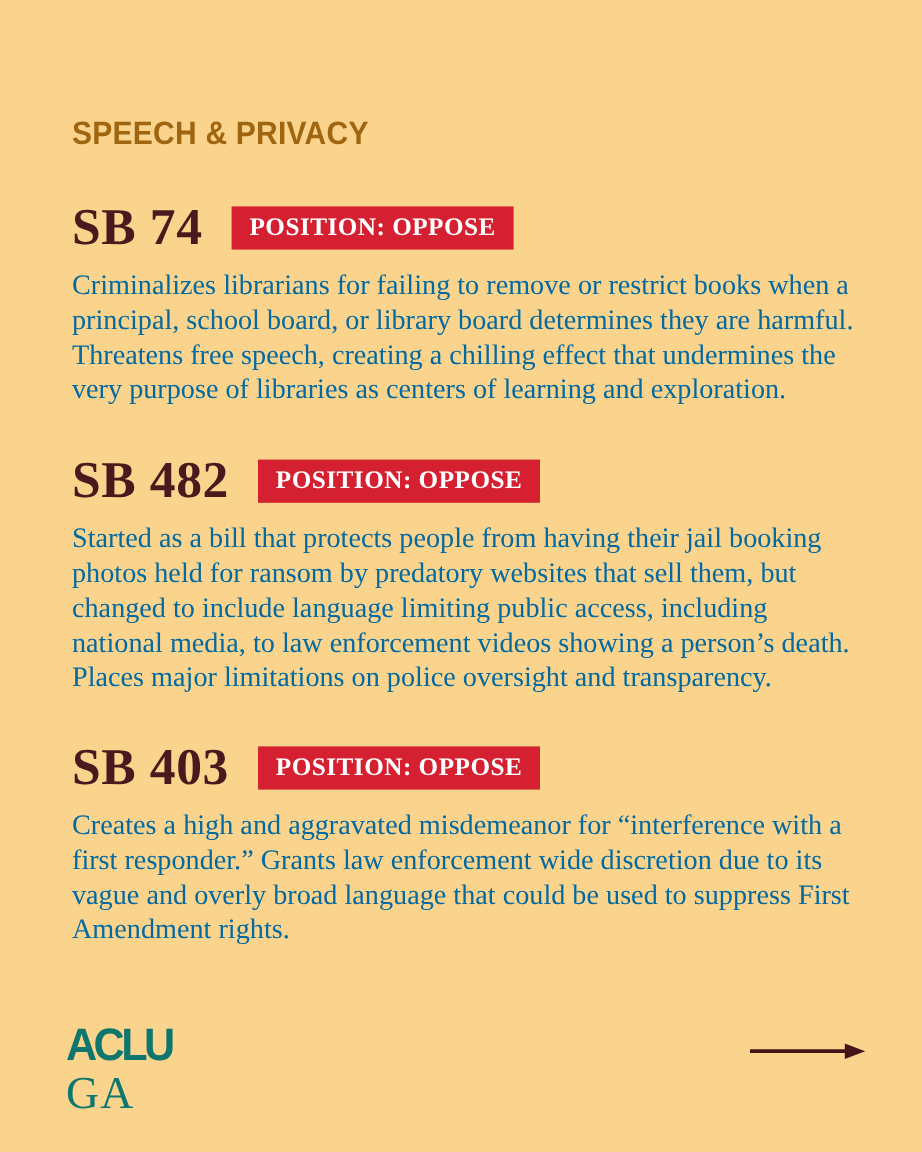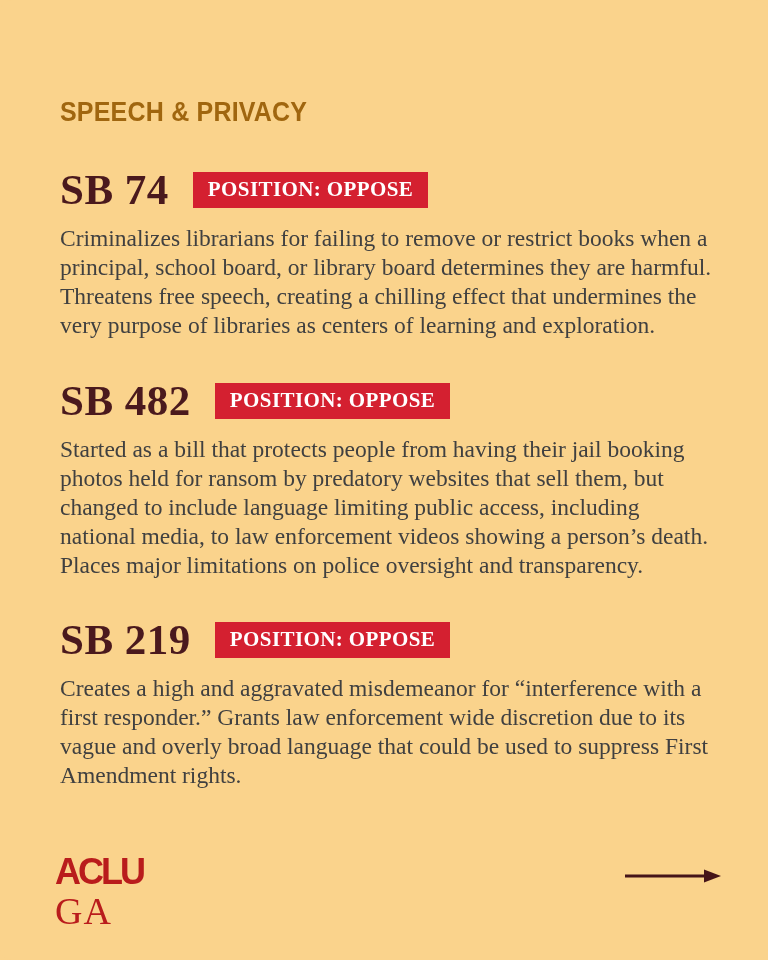--- a/index.html
+++ b/index.html
@@ -66,21 +66,21 @@
     font-size: 21px;
     letter-spacing: 0.4px;
     padding: 5px 15px 6px 15px;
     white-space: nowrap;
   }
 
   .bill-desc {
     font-family: "Liberation Serif", serif;
     font-size: 23.5px;
     line-height: 29px;
-    color: #404040;
+    color: #0369a1;
     max-width: 662px;
   }
 
   .bill-482 { margin-bottom: 35px; }
   .bill-268 { margin-bottom: 0; }
 
   
   .bill + .bill { margin-top: 35px; }
 
   .footer {
@@ -88,21 +88,21 @@
     left: 0;
     right: 0;
     bottom: 30px;
     height: 80px;
   }
 
   .logo {
     position: absolute;
     left: 55px;
     bottom: 0;
-    color: #b91c1c;
+    color: #0f766e;
     line-height: 1;
   }
 
   .logo-aclu {
     font-family: "Liberation Sans", sans-serif;
     font-weight: 700;
     font-size: 36px;
     letter-spacing: -3px;
     transform: scaleY(1.05);
     transform-origin: left bottom;
@@ -143,21 +143,21 @@
     <div class="bill bill-482">
       <div class="bill-head">
         <span class="bill-number">SB 482</span>
         <span class="position-badge">POSITION: OPPOSE</span>
       </div>
       <p class="bill-desc">Started as a bill that protects people from having their jail booking photos held for ransom by predatory websites that sell them, but changed to include language limiting public access, including national media, to law enforcement videos showing a person’s death. Places major limitations on police oversight and transparency.</p>
     </div>
 
     <div class="bill bill-268">
       <div class="bill-head">
-        <span class="bill-number">SB 219</span>
+        <span class="bill-number">SB 403</span>
         <span class="position-badge">POSITION: OPPOSE</span>
       </div>
       <p class="bill-desc">Creates a high and aggravated misdemeanor for “interference with a first responder.” Grants law enforcement wide discretion due to its vague and overly broad language that could be used to suppress First Amendment rights.</p>
     </div>
 
   </div>
 
   <div class="footer">
     <div class="logo">
       <div class="logo-aclu">ACLU</div>

